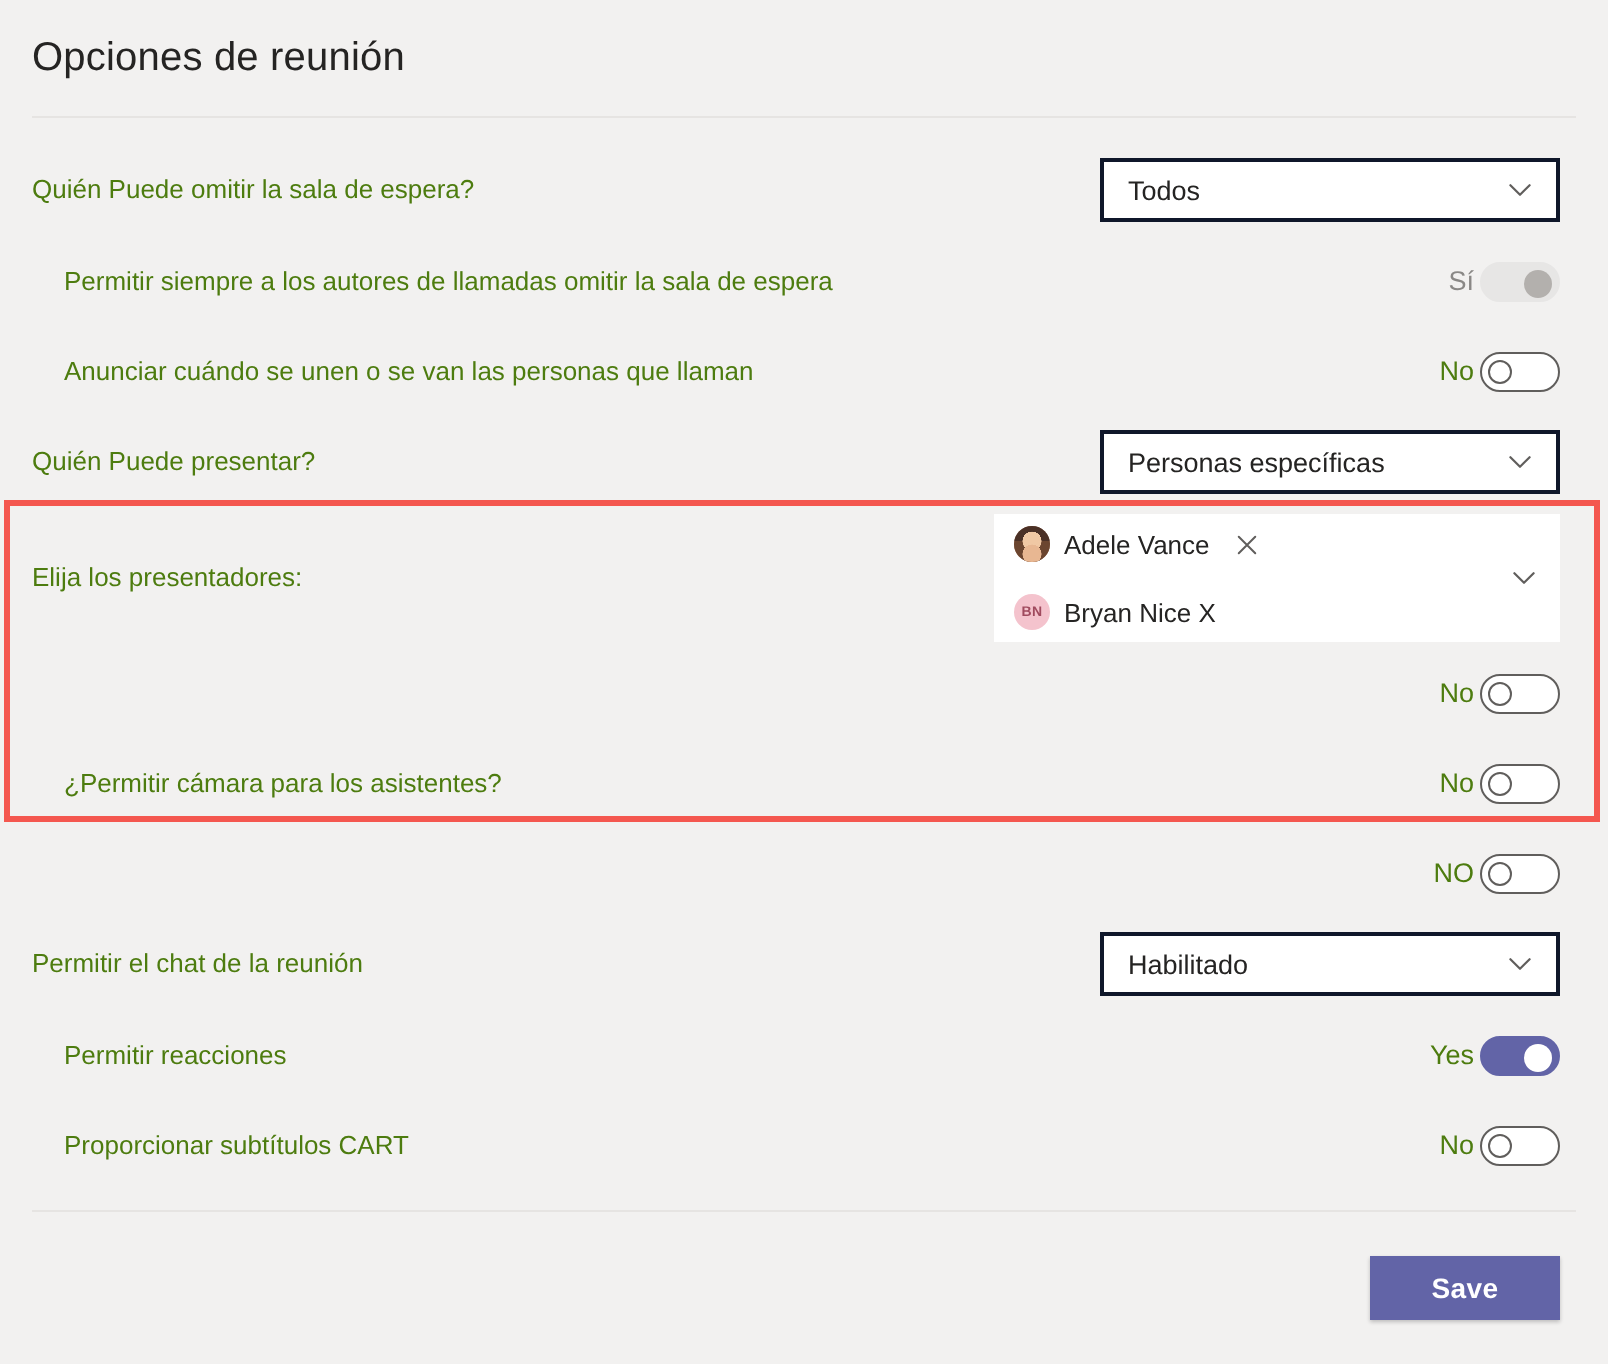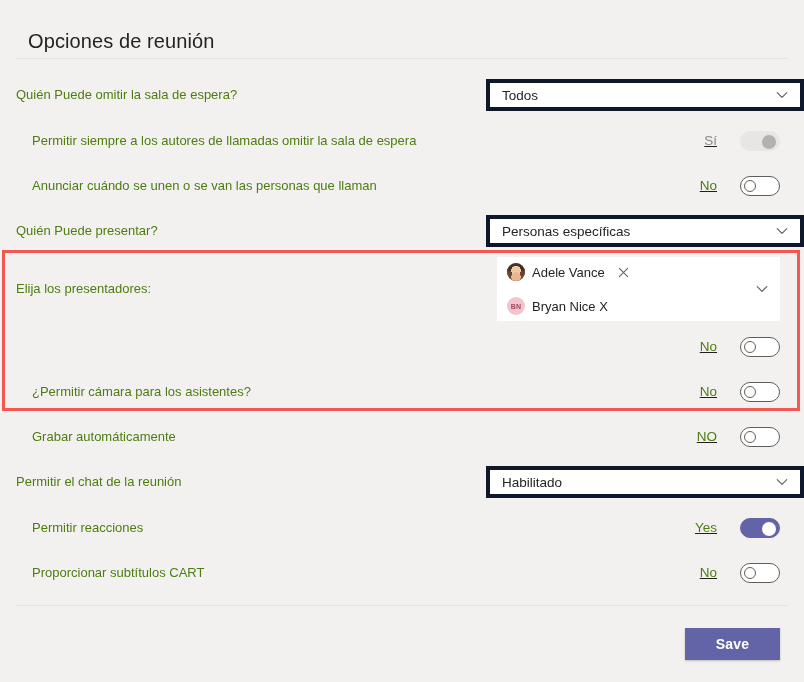--- a/index.html
+++ b/index.html
@@ -21,21 +21,21 @@
     padding: 16px 0 0 16px;
     height: 42px;
     box-sizing: border-box;
   }
   .page-title {
     font-size: 20px;
     font-weight: 400;
     color: #252423;
     letter-spacing: .1px;
     line-height: 26px;
-    margin: 12px;
+    margin: 0;
   }
   .header-rule {
     position: absolute;
     left: 16px;
     right: 16px;
     top: 58px;
     height: 1px;
     background: #e6e4e2;
   }
 
@@ -67,24 +67,24 @@
     justify-content: flex-end;
   }
 
   
   .h-dropdown { height: 46px; }
   .h-toggle   { height: 45px; margin-left: 16px; }
   .h-presenters { height: 70px; justify-content: space-between; }
 
   
   .dropdown {
-    width: 318px;
+    width: 230px;
     height: 32px;
     background: #ffffff;
-    border: 4px solid #0f172a;
+    border: 2px solid #0f172a;
     display: flex;
     align-items: center;
     justify-content: space-between;
     padding: 0 12px 0 12px;
     box-sizing: border-box;
     cursor: pointer;
   }
   .dropdown-value {
     font-size: 13.5px;
     color: #252423;
@@ -97,22 +97,21 @@
     height: 12px;
     flex: 0 0 auto;
     margin-left: 8px;
   }
   .chev svg { display: block; }
 
   
   .toggle-wrap {
     display: flex;
     align-items: center;
-    gap: 23px;
-    text-decoration: underline;
+    gap: 3px;
   }
   .toggle-text {
     font-size: 13.5px;
     color: #4d7c0f;
     min-width: 20px;
     text-align: right;
   }
   .toggle-text.dim { color: #8a8886; }
   .switch {
     width: 40px;
@@ -384,21 +383,20 @@
       <div class="opt-control">
         <div class="toggle-wrap">
           <span class="toggle-text">No</span>
           <span class="switch off">
             <span class="knob"></span>
           </span>
         </div>
       </div>
     </div>
     <div class="opt-row h-toggle">
-      <div class="opt-label">Grabar automáticamente</div>
       <div class="opt-control">
         <div class="toggle-wrap">
           <span class="toggle-text">NO</span>
           <span class="switch off">
             <span class="knob"></span>
           </span>
         </div>
       </div>
     </div>
     <div class="opt-row h-dropdown">

